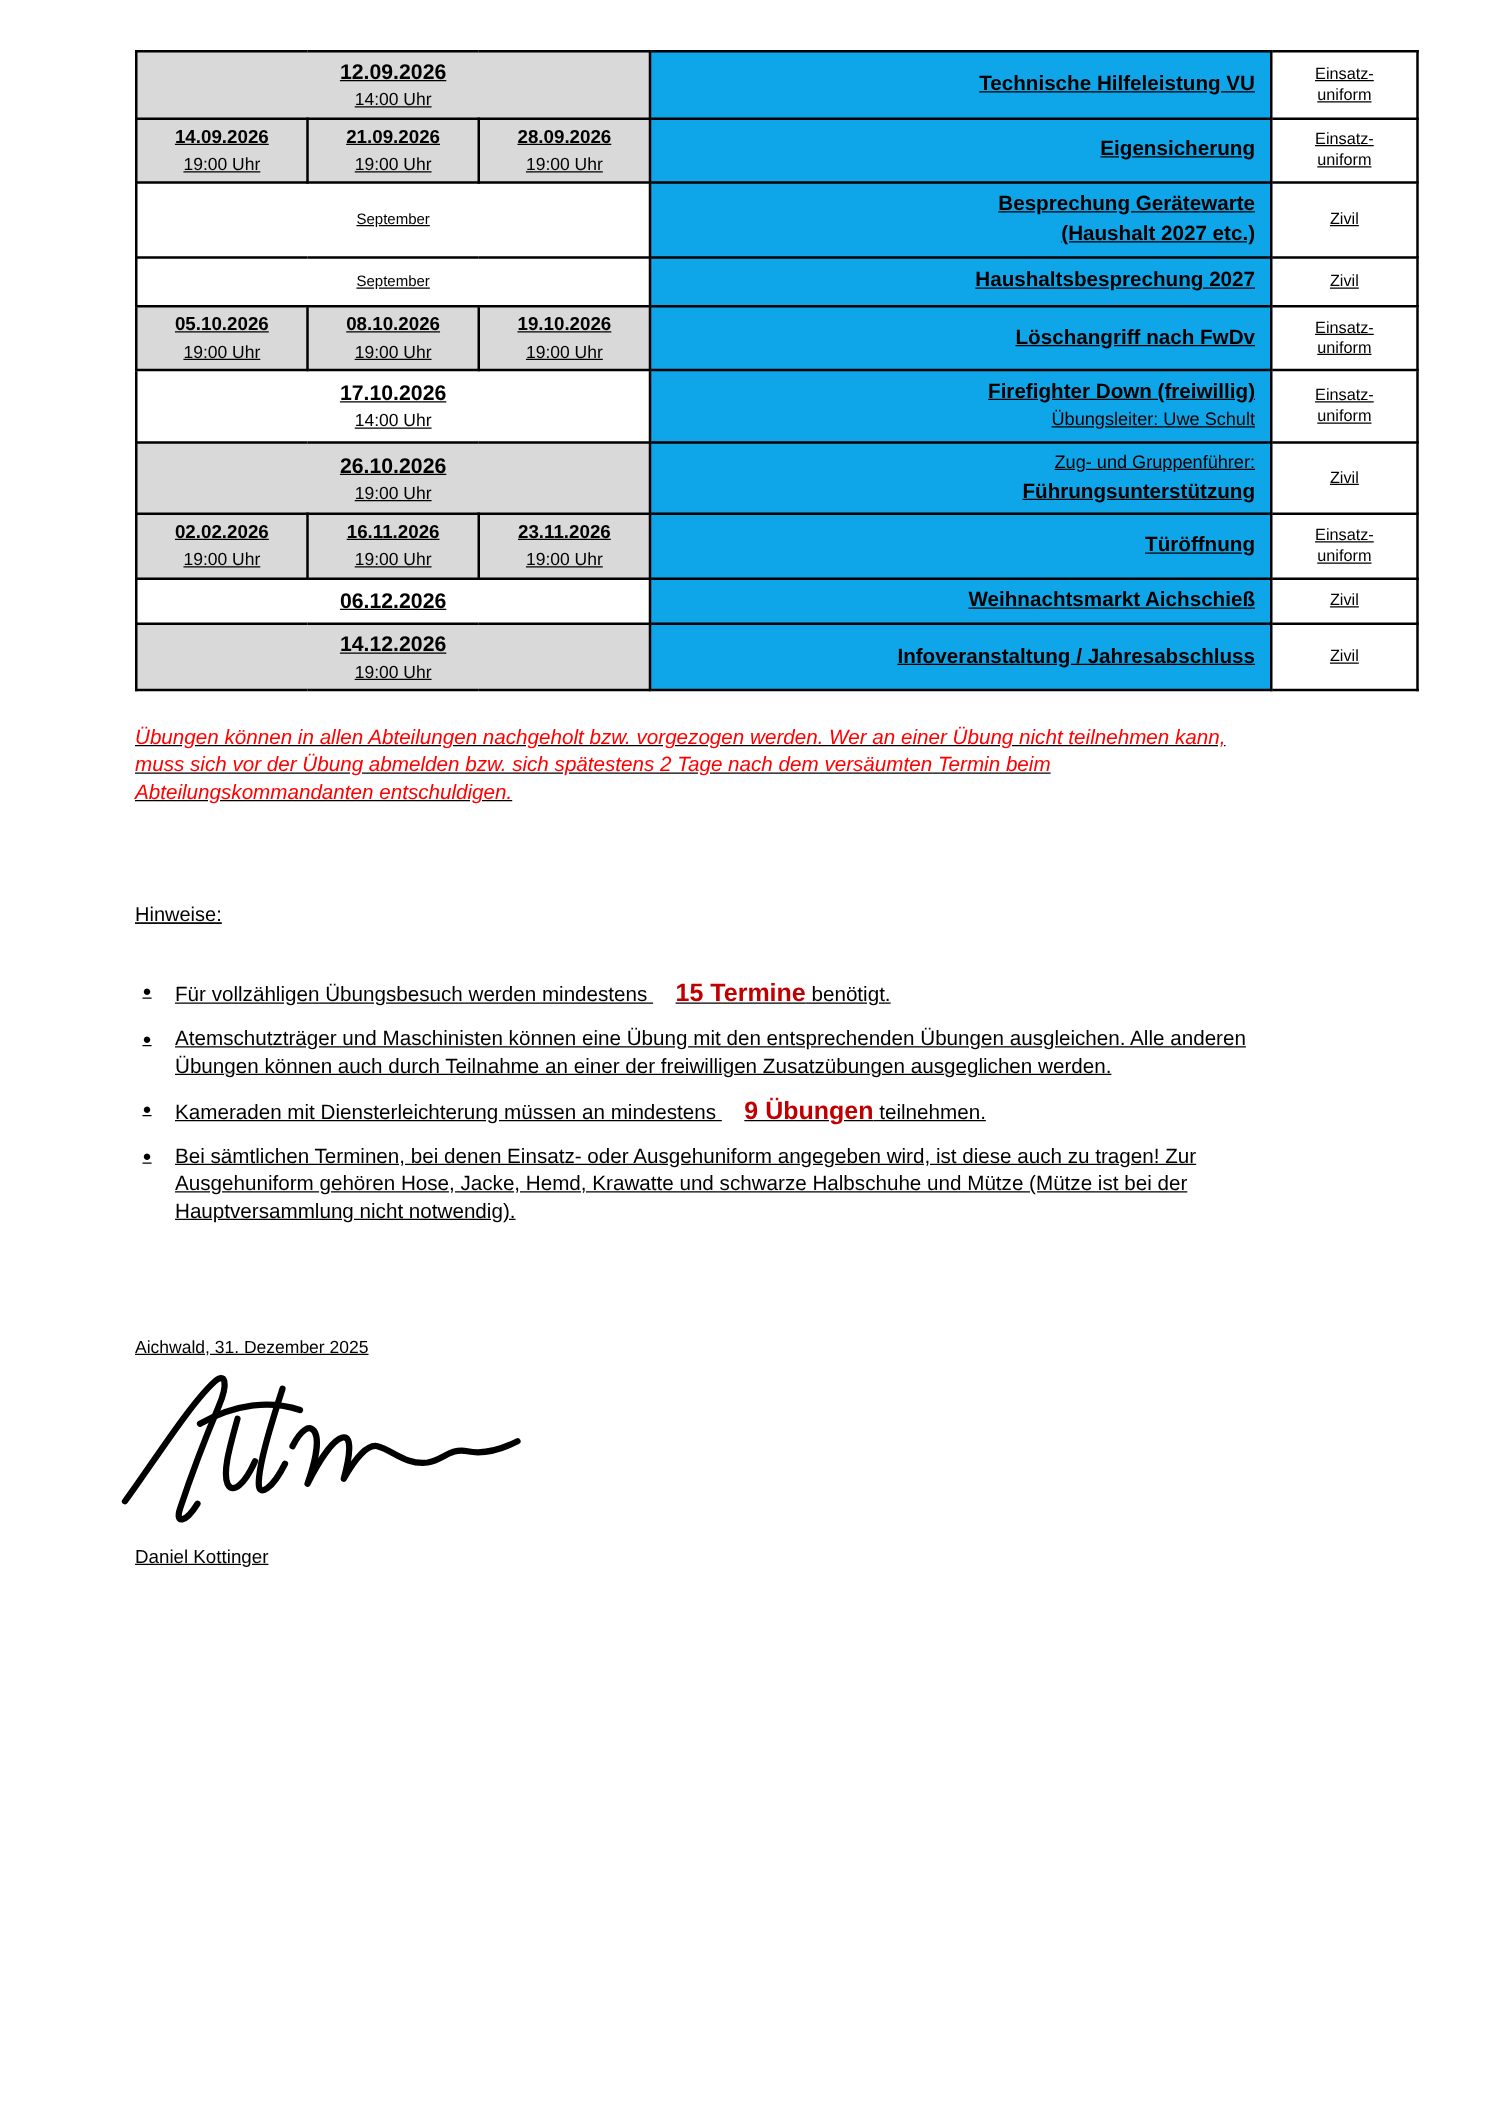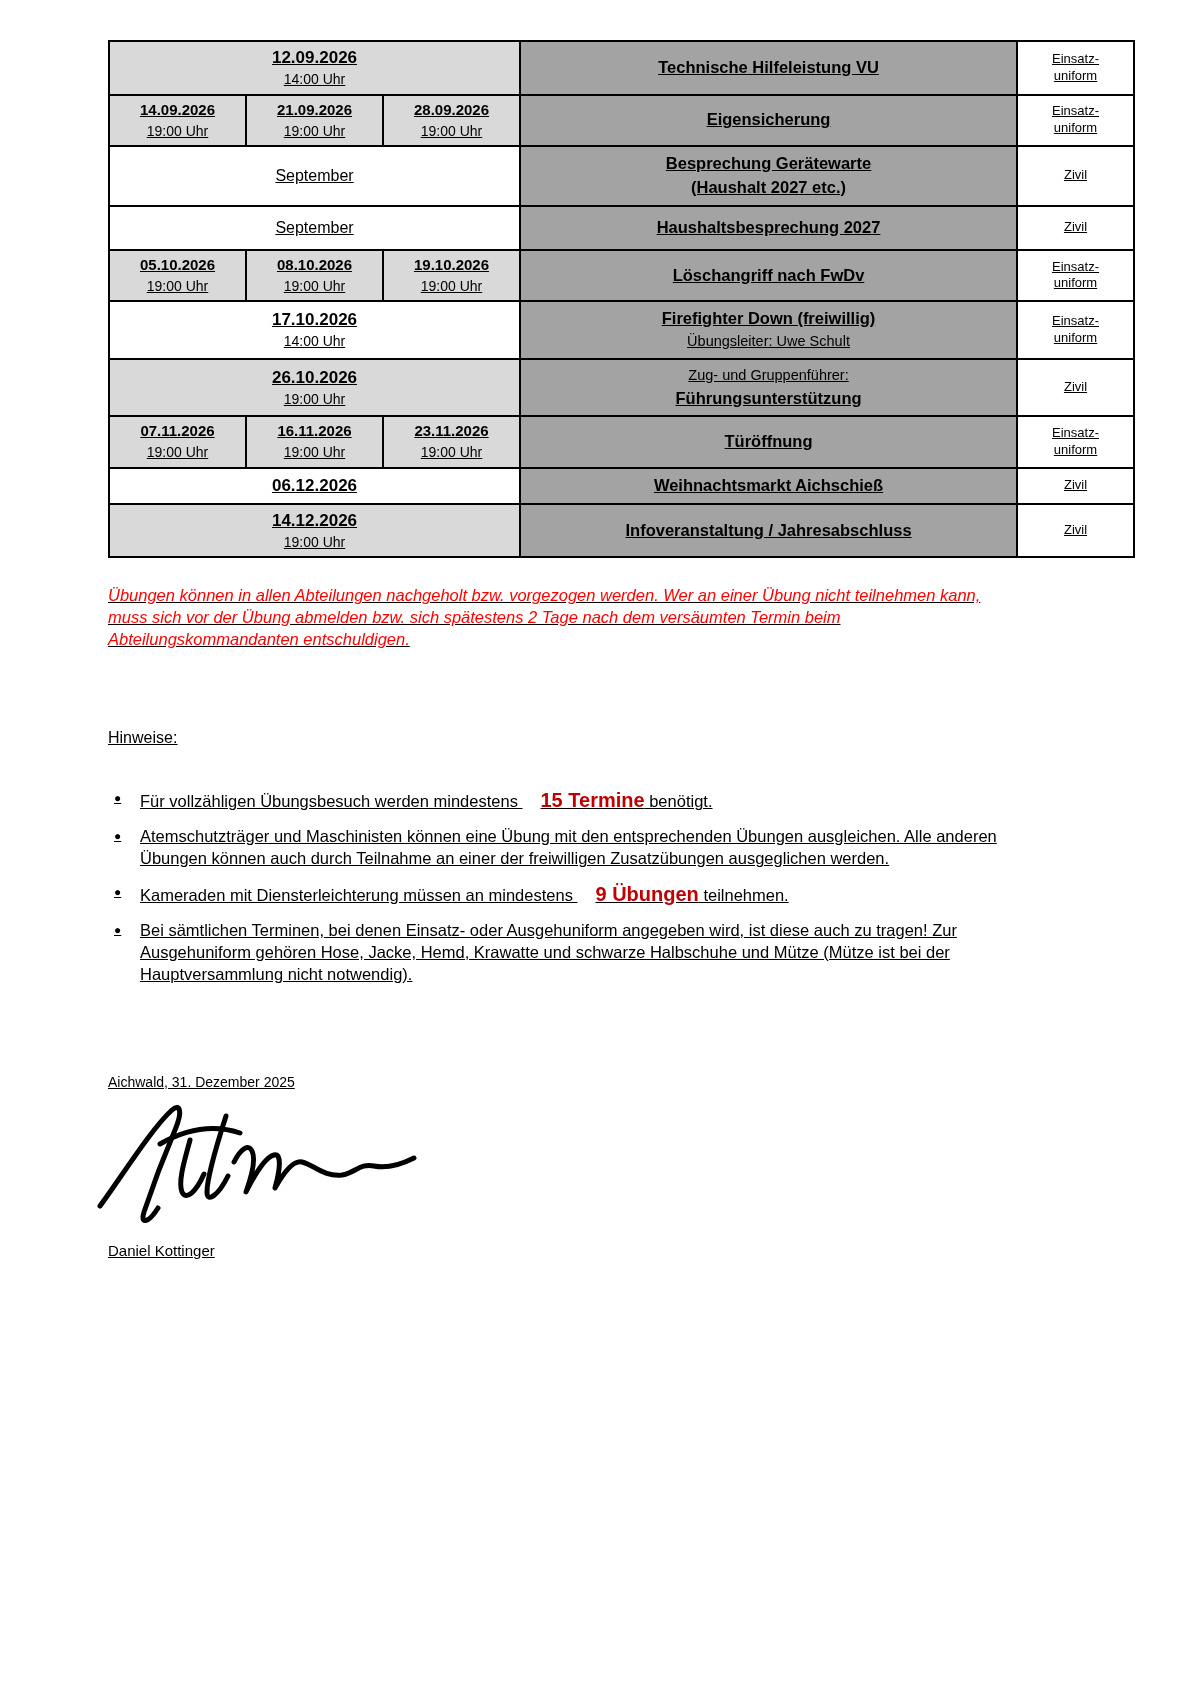--- a/index.html
+++ b/index.html
@@ -31,26 +31,26 @@
     border:2px solid var(--line-black);
     vertical-align:middle;
   }
   td.date-cell{
     text-align:center;
     padding:5px 2px;
   }
   td.date-cell.shaded{background:var(--shade-gray);}
   .date-text{font-weight:bold;font-size:15px;line-height:1.25;}
   td.single .date-text{font-size:17px;}
-  td.plain .date-text{font-weight:normal;font-size:16px;padding:6px 0;}
+  td.plain .date-text{font-weight:normal;font-size:12px;padding:6px 0;}
   .time-text{font-size:14px;line-height:1.25;margin-top:3px;}
   td.event-cell{
     padding:5px 12px;
-    text-align:center;
-    background:#a3a3a3;
+    text-align:right;
+    background:#0ea5e9;
   }
   .event-line{font-size:14.5px;line-height:1.5;}
   .event-line.bold{font-weight:bold;font-size:16.5px;line-height:1.45;}
   td.uniform-cell{
     text-align:center;
     font-size:13px;
     line-height:1.3;
     white-space:pre-line;
     background:#fff;
     padding:4px 18px;
@@ -212,21 +212,21 @@
             <div class="time-text">19:00 Uhr</div>
           </td>
           <td class="event-cell">
             <div class="event-line">Zug- und Gruppenführer:</div>
             <div class="event-line bold">Führungsunterstützung</div>
           </td>
           <td class="uniform-cell">Zivil</td>
         </tr>
         <tr>
           <td class="date-cell shaded">
-            <div class="date-text">07.11.2026</div>
+            <div class="date-text">02.02.2026</div>
             <div class="time-text">19:00 Uhr</div>
           </td>
           <td class="date-cell shaded">
             <div class="date-text">16.11.2026</div>
             <div class="time-text">19:00 Uhr</div>
           </td>
           <td class="date-cell shaded">
             <div class="date-text">23.11.2026</div>
             <div class="time-text">19:00 Uhr</div>
           </td>

